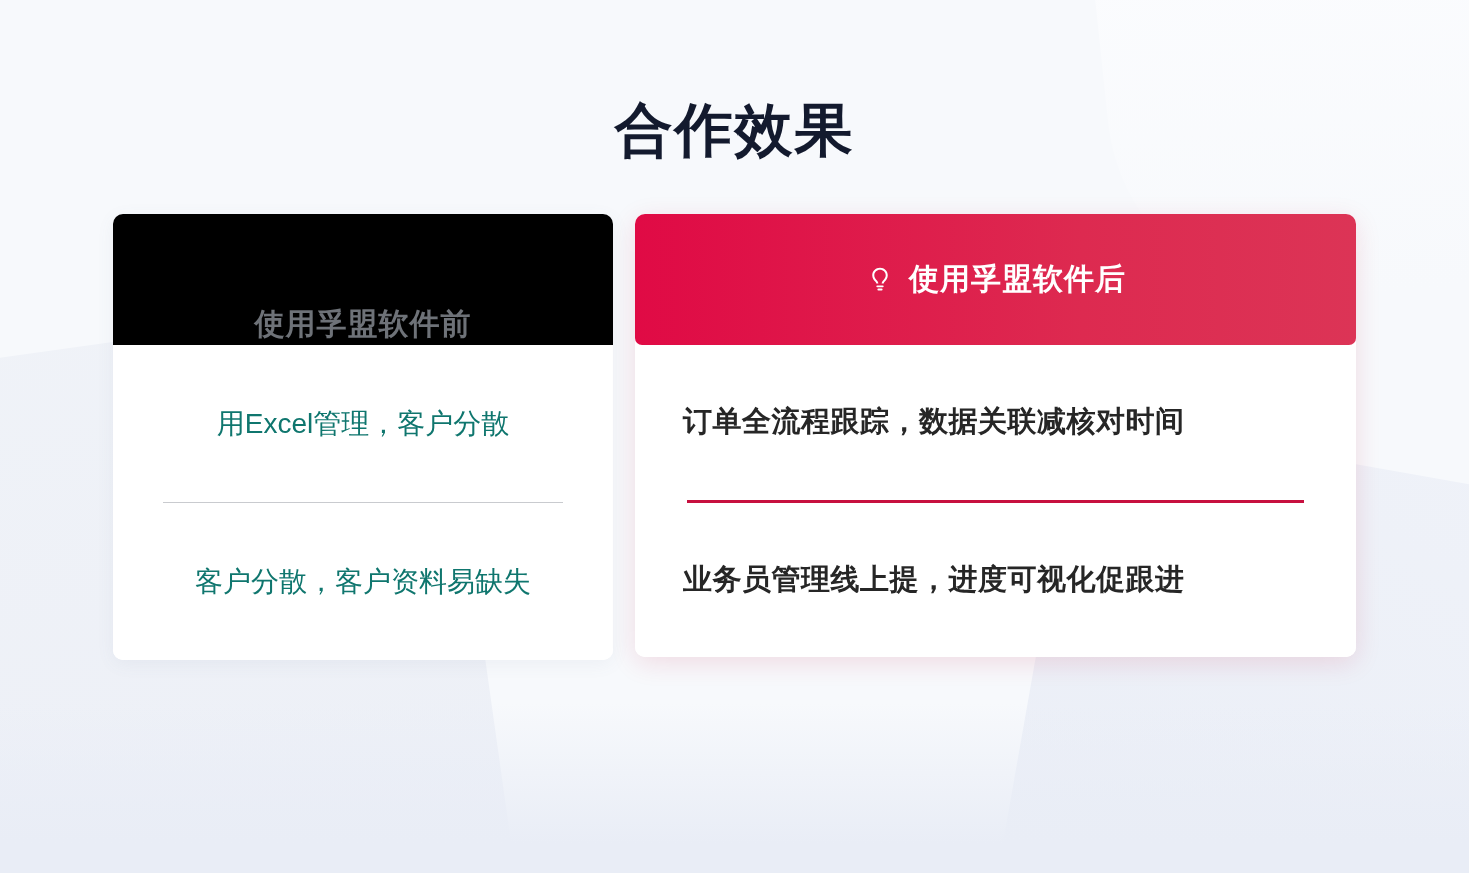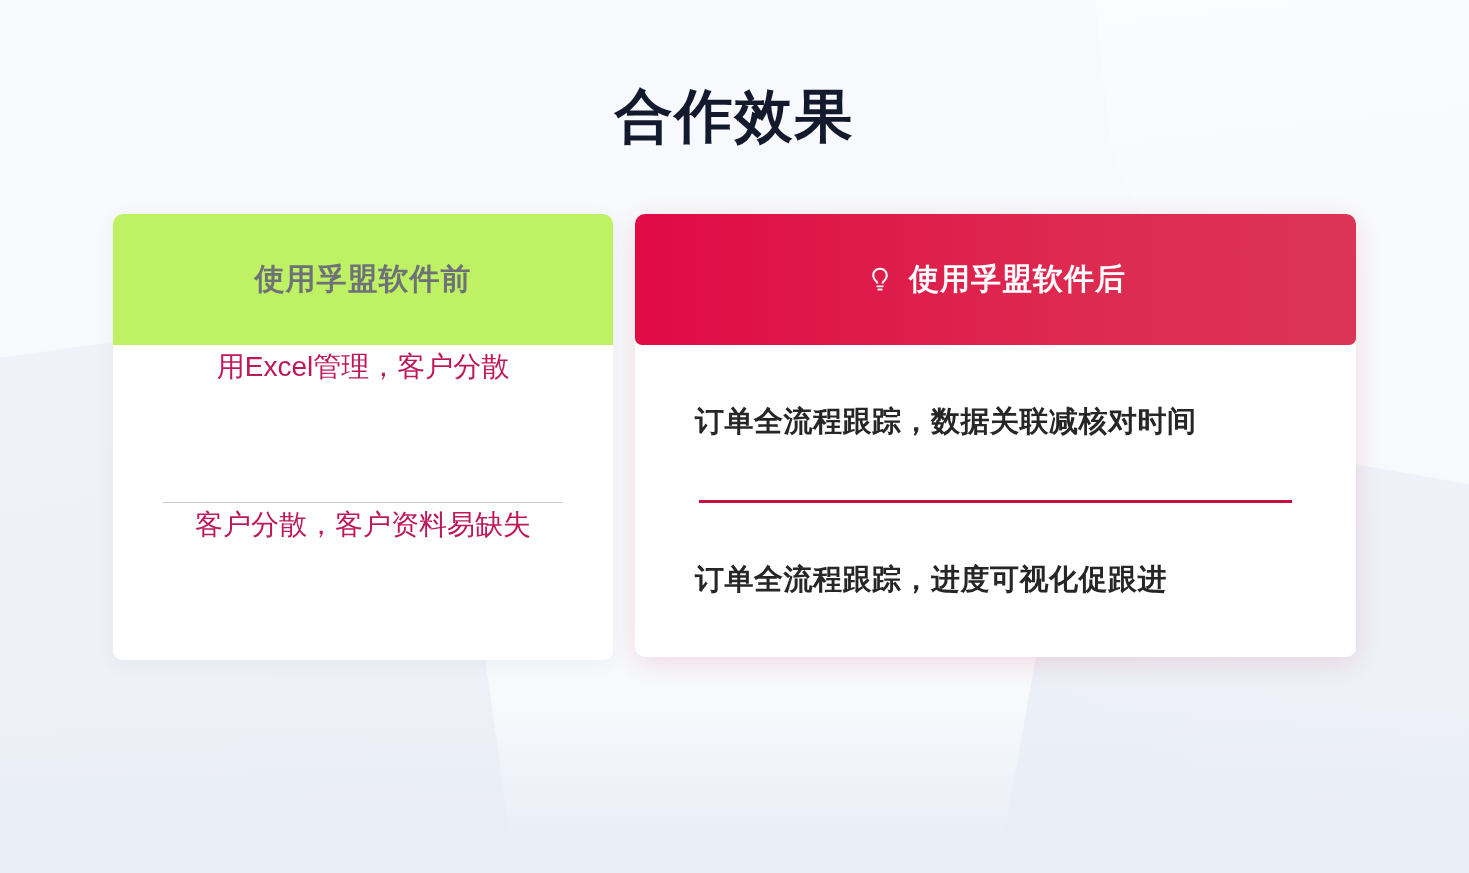--- a/index.html
+++ b/index.html
@@ -66,21 +66,21 @@
   
   .page {
     position: relative;
     z-index: 1;
     width: 1469px;
     height: 873px;
   }
 
   .page-title {
     position: absolute;
-    top: 48px;
+    top: 62px;
     left: 0;
     right: 0;
     text-align: center;
     font-size: 58px;
     line-height: 1;
     font-weight: 700;
     color: #131a2e;
     letter-spacing: 2px;
   }
 
@@ -113,22 +113,23 @@
     height: 131px;
     display: flex;
     align-items: center;
     justify-content: center;
     gap: 14px;
     font-size: 30px;
     font-weight: 700;
     letter-spacing: 1px;
   }
   .card-before .card-head {
-    background: #bef264;
+    background: #000000;
     color: #6e7278;
+    align-items: flex-end;
   }
   .card-after .card-head {
     background: linear-gradient(90deg, #e00a45 0%, #dd2a50 62%, #dc3456 100%);
     color: #ffffff;
     border-radius: 7px;
   }
 
   .bulb-icon {
     display: inline-flex;
     width: 30px;
@@ -143,36 +144,36 @@
   }
   .card-before .card-body {
     height: 315px;
     padding: 0 36px;
     display: flex;
     flex-direction: column;
     justify-content: center;
   }
   .card-after .card-body {
     height: 312px;
-    padding: 0 60px;
+    padding: 0 48px;
     display: flex;
     flex-direction: column;
     justify-content: center;
   }
 
   .item-before {
     flex: 1;
     display: flex;
     flex-direction: column;
     align-items: center;
-    justify-content: space-between;
+    justify-content: center;
     text-align: center;
     font-size: 28px;
     line-height: 1.55;
-    color: #be185d;
+    color: #0f766e;
   }
   .item-before .line { display: block; }
 
   .divider-before {
     height: 1px;
     background: #c9cbcf;
     margin: 0 14px;
   }
 
   .item-after {
@@ -242,20 +243,20 @@
         <div class="item-after">
           <span>订单全流程跟踪，数据关联减核对时间</span>
         </div>
 
         <div class="divider-after"></div>
 
 
         <div class="divider-after"></div>
 
         <div class="item-after">
-          <span>订单全流程跟踪，进度可视化促跟进</span>
+          <span>业务员管理线上提，进度可视化促跟进</span>
         </div>
 
       </div>
     </div>
 
   </div>
 </div>
 
 </body></html>

